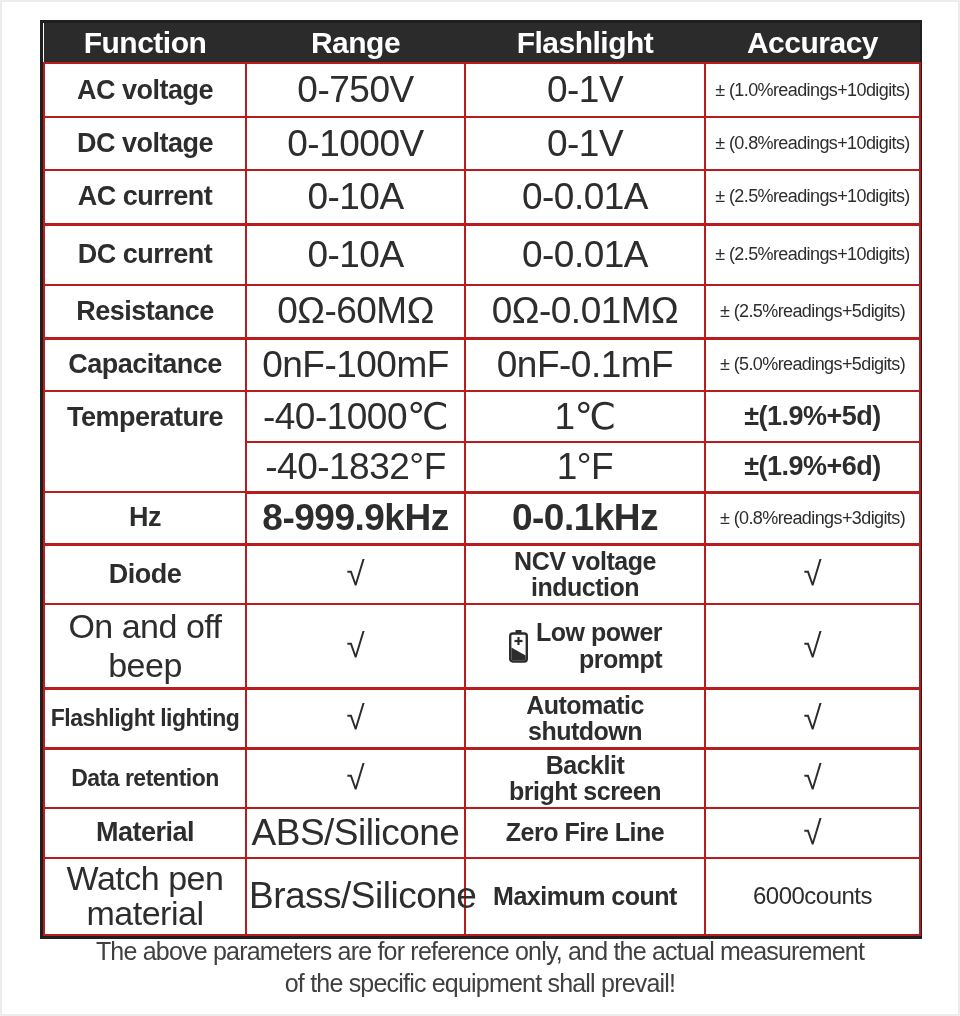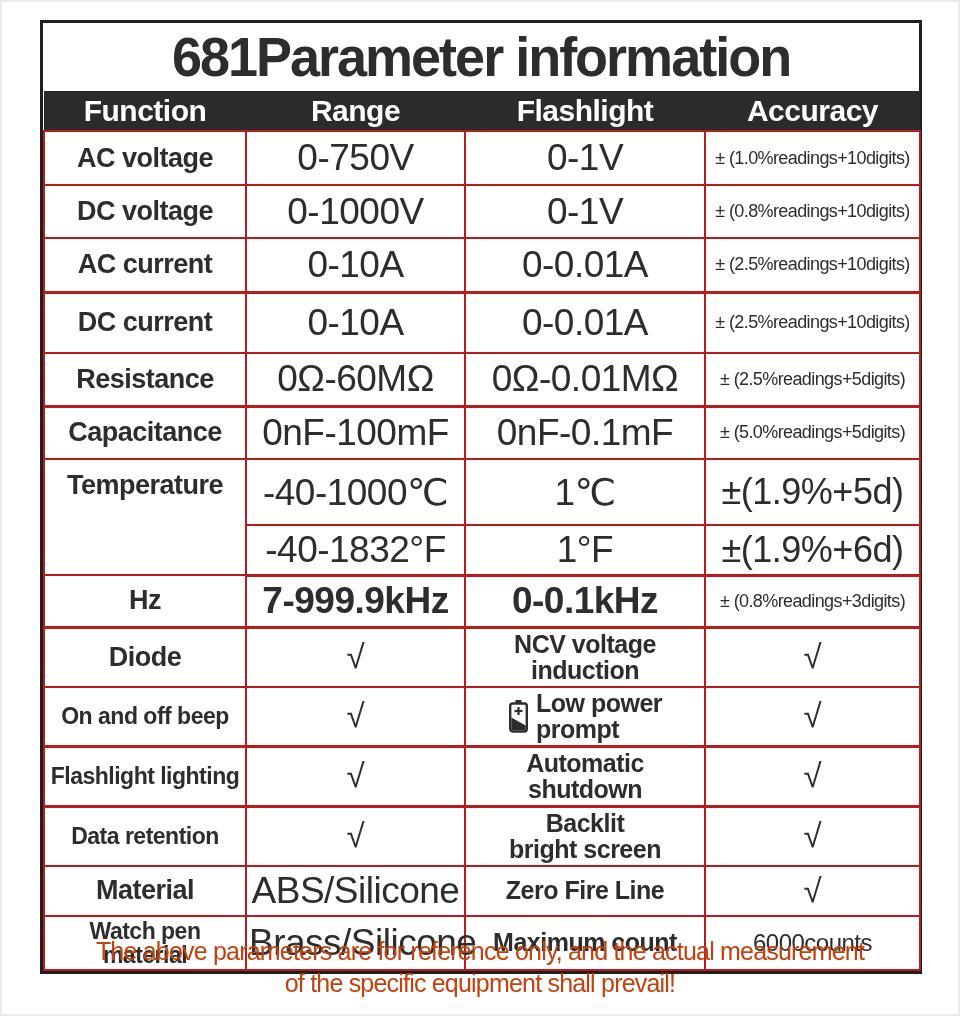--- a/index.html
+++ b/index.html
@@ -57,56 +57,53 @@
   tbody td {
     border: 2px solid #b91c1c;
     text-align: center;
     vertical-align: middle;
     background: #ffffff;
     padding: 2px 2px;
   }
   tr.thick-b td { border-bottom-width: 3px; }
   .fn   { font-weight: bold; font-size: 27px; letter-spacing: -0.5px; }
   .fn-sm{ font-weight: bold; font-size: 23px; letter-spacing: -0.5px; }
-  .fn-md{ font-weight: bold; font-size: 23px; letter-spacing: -0.5px; }
+  .fn-md{ font-weight: normal; font-size: 34px; letter-spacing: -0.5px; }
   .val  { font-weight: normal; font-size: 37px; letter-spacing: -0.5px; }
   .feat { font-weight: bold; font-size: 25px; line-height: 1.06; letter-spacing: -0.5px; }
   .check{ font-weight: normal; font-size: 33px; }
   .acc-sm { font-weight: normal; font-size: 18px; letter-spacing: -0.6px; white-space: nowrap; }
-  .acc-lg { font-weight: normal; font-size: 36px; letter-spacing: -0.5px; margin-top: 26px; }
+  .acc-lg { font-weight: bold; font-size: 27px; letter-spacing: -0.5px; margin-top: 26px; }
   .pre { white-space: pre-line; }
   td.rowspan-top { vertical-align: top; padding-top: 10px; }
   .icon-row {
     display: flex; align-items: center; justify-content: center;
     gap: 7px;
   }
-  .icon-row .txt { text-align: left; }
+  .icon-row .txt { text-align: right; }
   .battery-svg { display: block; }
   .footer-note {
     position: absolute;
     left: 0; top: 936px;
     width: 960px;
     text-align: center;
     font-size: 25px;
     line-height: 1.26;
     letter-spacing: -0.8px;
-    color: #c2410c;
+    color: #404040;
     white-space: pre-line;
   }
 </style>
 </head>
 <body>
 
 <div class="page-frame"></div>
 
 <div class="spec-wrap">
 
-  <div class="title-band">
-    <h1>681Parameter information</h1>
-  </div>
 
   <table class="spec">
     <colgroup>
       <col class="c-fn">
         <col class="c-rg">
         <col class="c-rs">
         <col class="c-ac">
     </colgroup>
     <thead>
       <tr>
@@ -146,34 +143,34 @@
         <td class="val">0Ω-60MΩ</td>
         <td class="val">0Ω-0.01MΩ</td>
         <td class="acc-sm">± (2.5%readings+5digits)</td>
       </tr>
       <tr style="height:53px;">
         <td class="fn">Capacitance</td>
         <td class="val">0nF-100mF</td>
         <td class="val">0nF-0.1mF</td>
         <td class="acc-sm">± (5.0%readings+5digits)</td>
       </tr>
-      <tr style="height:66px;">
+      <tr style="height:51px;">
         <td class="fn rowspan-top" rowspan="2">Temperature</td>
         <td class="val">-40-1000℃</td>
         <td class="val">1℃</td>
         <td class="acc-lg">±(1.9%+5d)</td>
       </tr>
       <tr class="thick-b" style="height:50px;">
         <td class="val">-40-1832°F</td>
         <td class="val">1°F</td>
         <td class="acc-lg">±(1.9%+6d)</td>
       </tr>
       <tr class="thick-b" style="height:52px;">
         <td class="fn">Hz</td>
-        <td class="val" style="font-weight:bold;">7-999.9kHz</td>
+        <td class="val" style="font-weight:bold;">8-999.9kHz</td>
         <td class="val" style="font-weight:bold;margin-top:36px;">0-0.1kHz</td>
         <td class="acc-sm">± (0.8%readings+3digits)</td>
       </tr>
       <tr style="height:53px;">
         <td class="fn">Diode</td>
         <td class="check">√</td>
         <td class="feat pre">NCV voltage
 induction</td>
         <td class="check">√</td>
       </tr>

